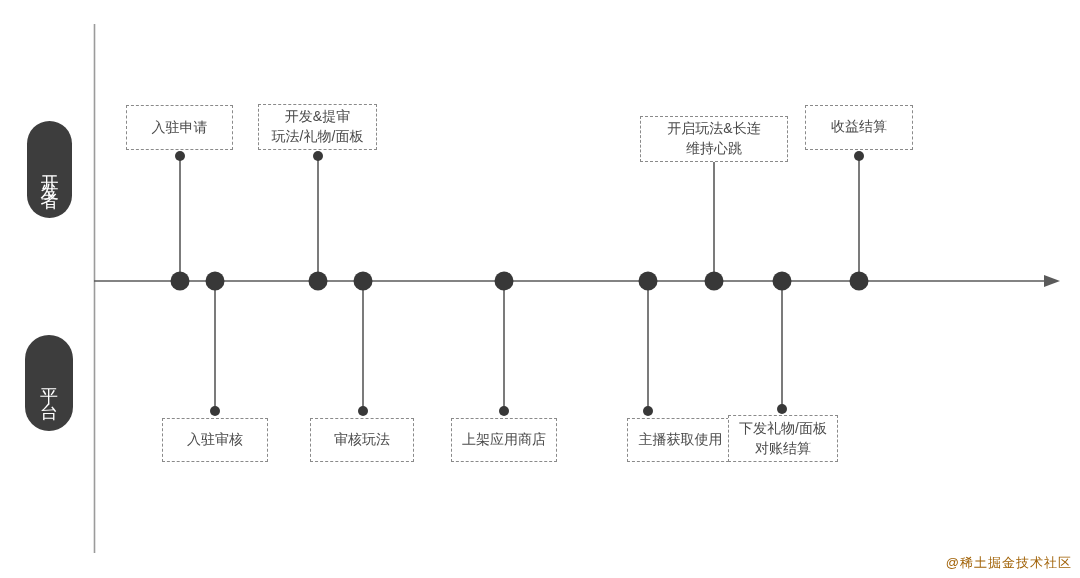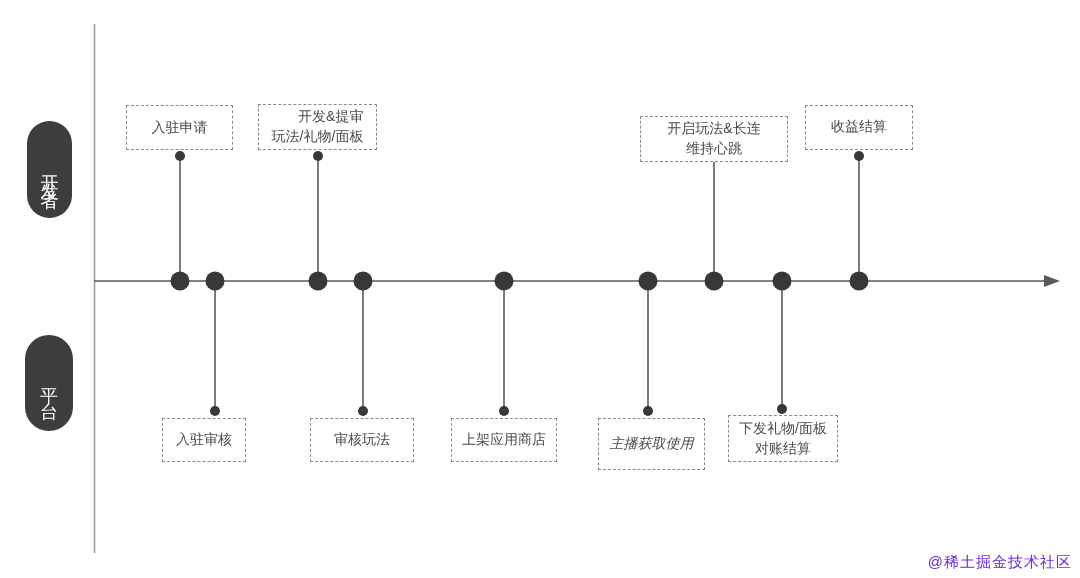--- a/index.html
+++ b/index.html
@@ -43,22 +43,22 @@
     justify-content: center;
     text-align: center;
     white-space: pre-line;
     box-sizing: border-box;
     background: #ffffff;
   }
   .watermark {
     position: absolute;
     right: 8px;
     bottom: 6px;
-    color: #6d28d9;
-    font-size: 15px;
+    color: #a16207;
+    font-size: 13px;
     letter-spacing: 1px;
   }
 </style>
 </head>
 <body>
 
 <div class="canvas">
 
   <svg class="diagram-svg" viewBox="0 0 1080 578">
 
@@ -101,28 +101,28 @@
 
     <line x1="859" y1="152" x2="859" y2="281" stroke="#4f4f4f" stroke-width="1.5"></line>
     <circle cx="859" cy="156" r="5" fill="#383838"></circle>
     <circle cx="859" cy="281" r="9.5" fill="#383838"></circle>
   </svg>
 
   <div class="pill pill-dev">开发者</div>
   <div class="pill pill-plat">平台</div>
 
   <div class="node-box" style="left:126px; top:105px; width:107px; height:45px;">入驻申请</div>
-  <div class="node-box" style="left:258px; top:104px; width:119px; height:46px;text-align:right;">开发&amp;提审
+  <div class="node-box" style="left:258px; top:104px; width:119px; height:46px;">开发&amp;提审
 玩法/礼物/面板</div>
   <div class="node-box" style="left:640px; top:116px; width:148px; height:46px;">开启玩法&amp;长连
 维持心跳</div>
   <div class="node-box" style="left:805px; top:105px; width:108px; height:45px;font-family:Liberation Mono, monospace;">收益结算</div>
 
-  <div class="node-box" style="left:162px; top:418px; width:84px; height:44px;">入驻审核</div>
+  <div class="node-box" style="left:162px; top:418px; width:106px; height:44px;">入驻审核</div>
   <div class="node-box" style="left:310px; top:418px; width:104px; height:44px;">审核玩法</div>
   <div class="node-box" style="left:451px; top:418px; width:106px; height:44px;">上架应用商店</div>
-  <div class="node-box" style="left:598px; top:418px; width:107px; height:52px;font-style:italic;">主播获取使用</div>
+  <div class="node-box" style="left:627px; top:418px; width:107px; height:44px;">主播获取使用</div>
   <div class="node-box" style="left:728px; top:415px; width:110px; height:47px;">下发礼物/面板
 对账结算</div>
 
   <div class="watermark">@稀土掘金技术社区</div>
 
 </div>
 
 </body></html>

